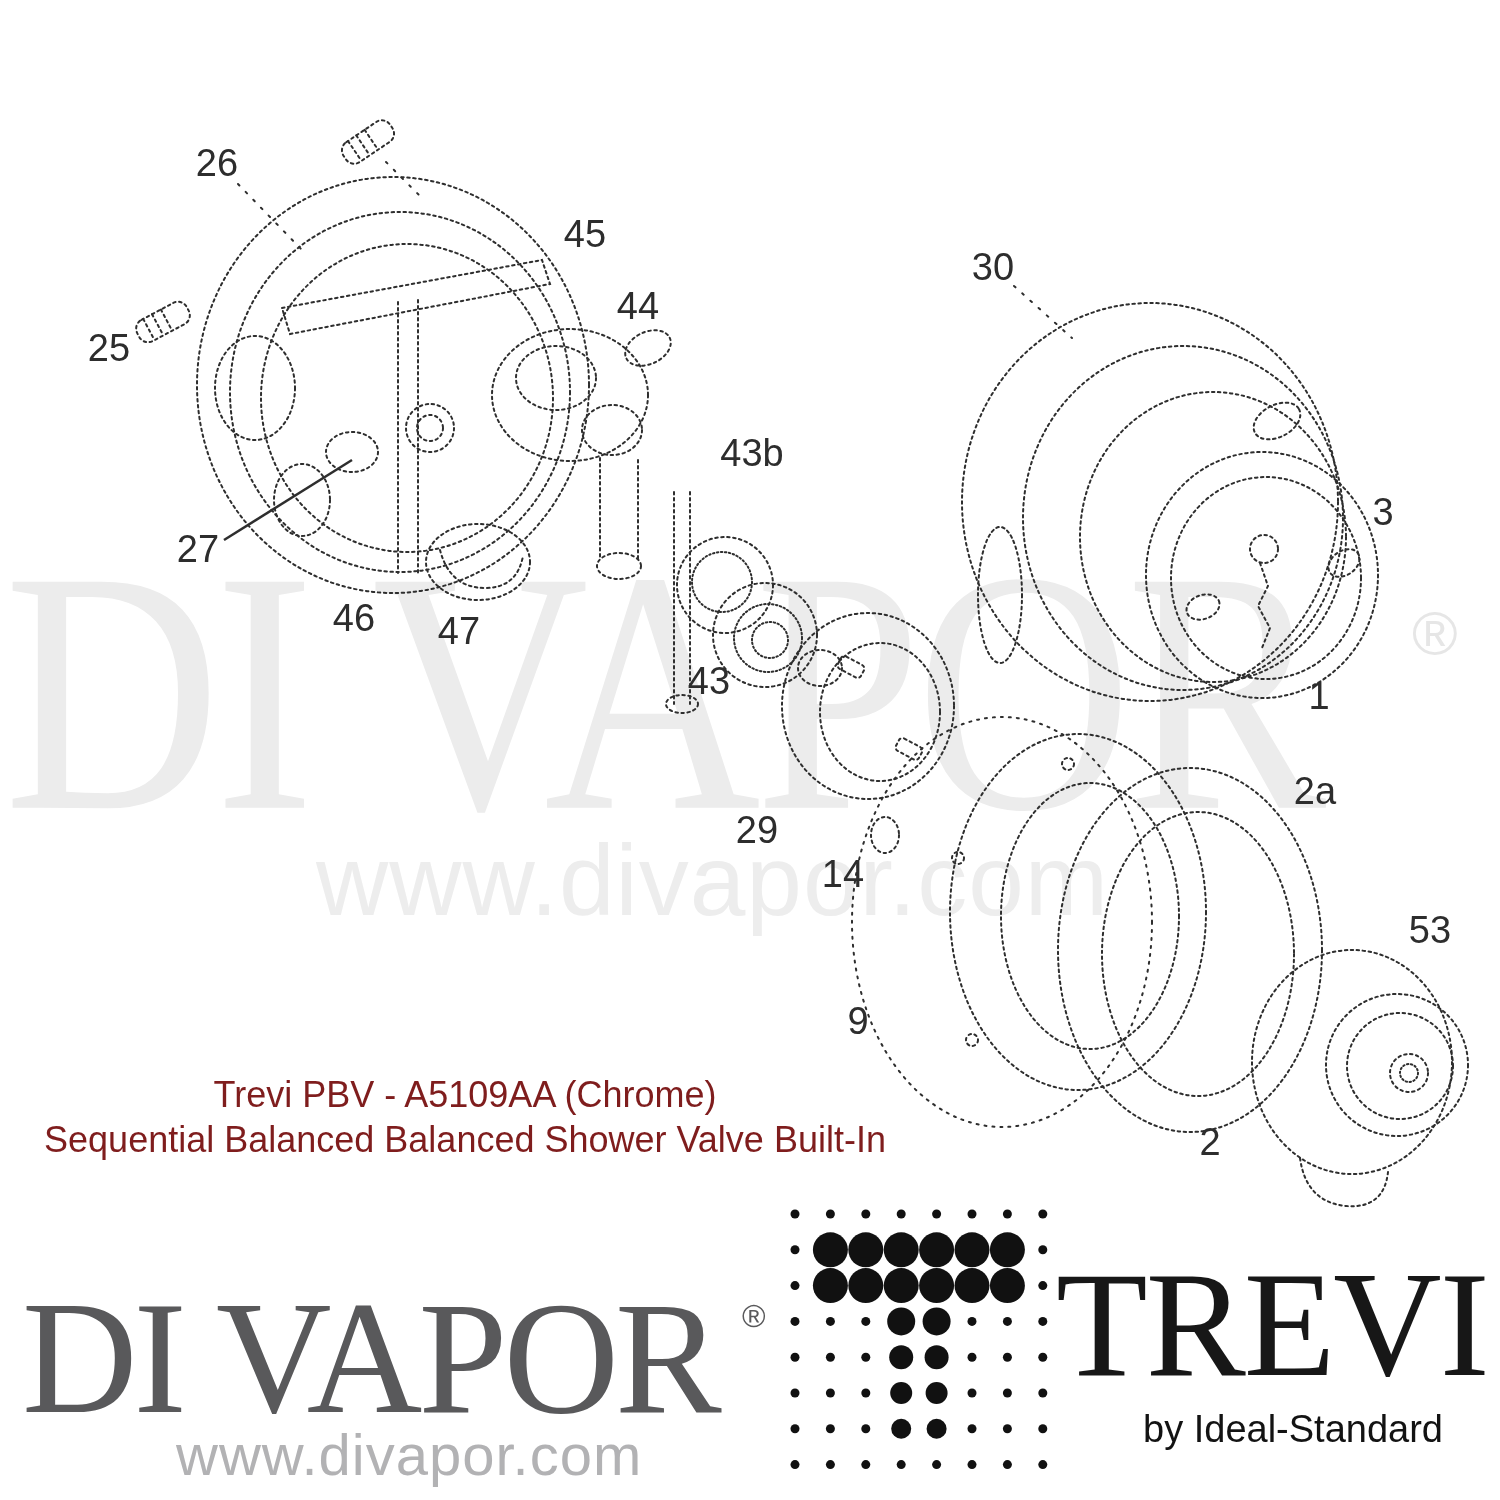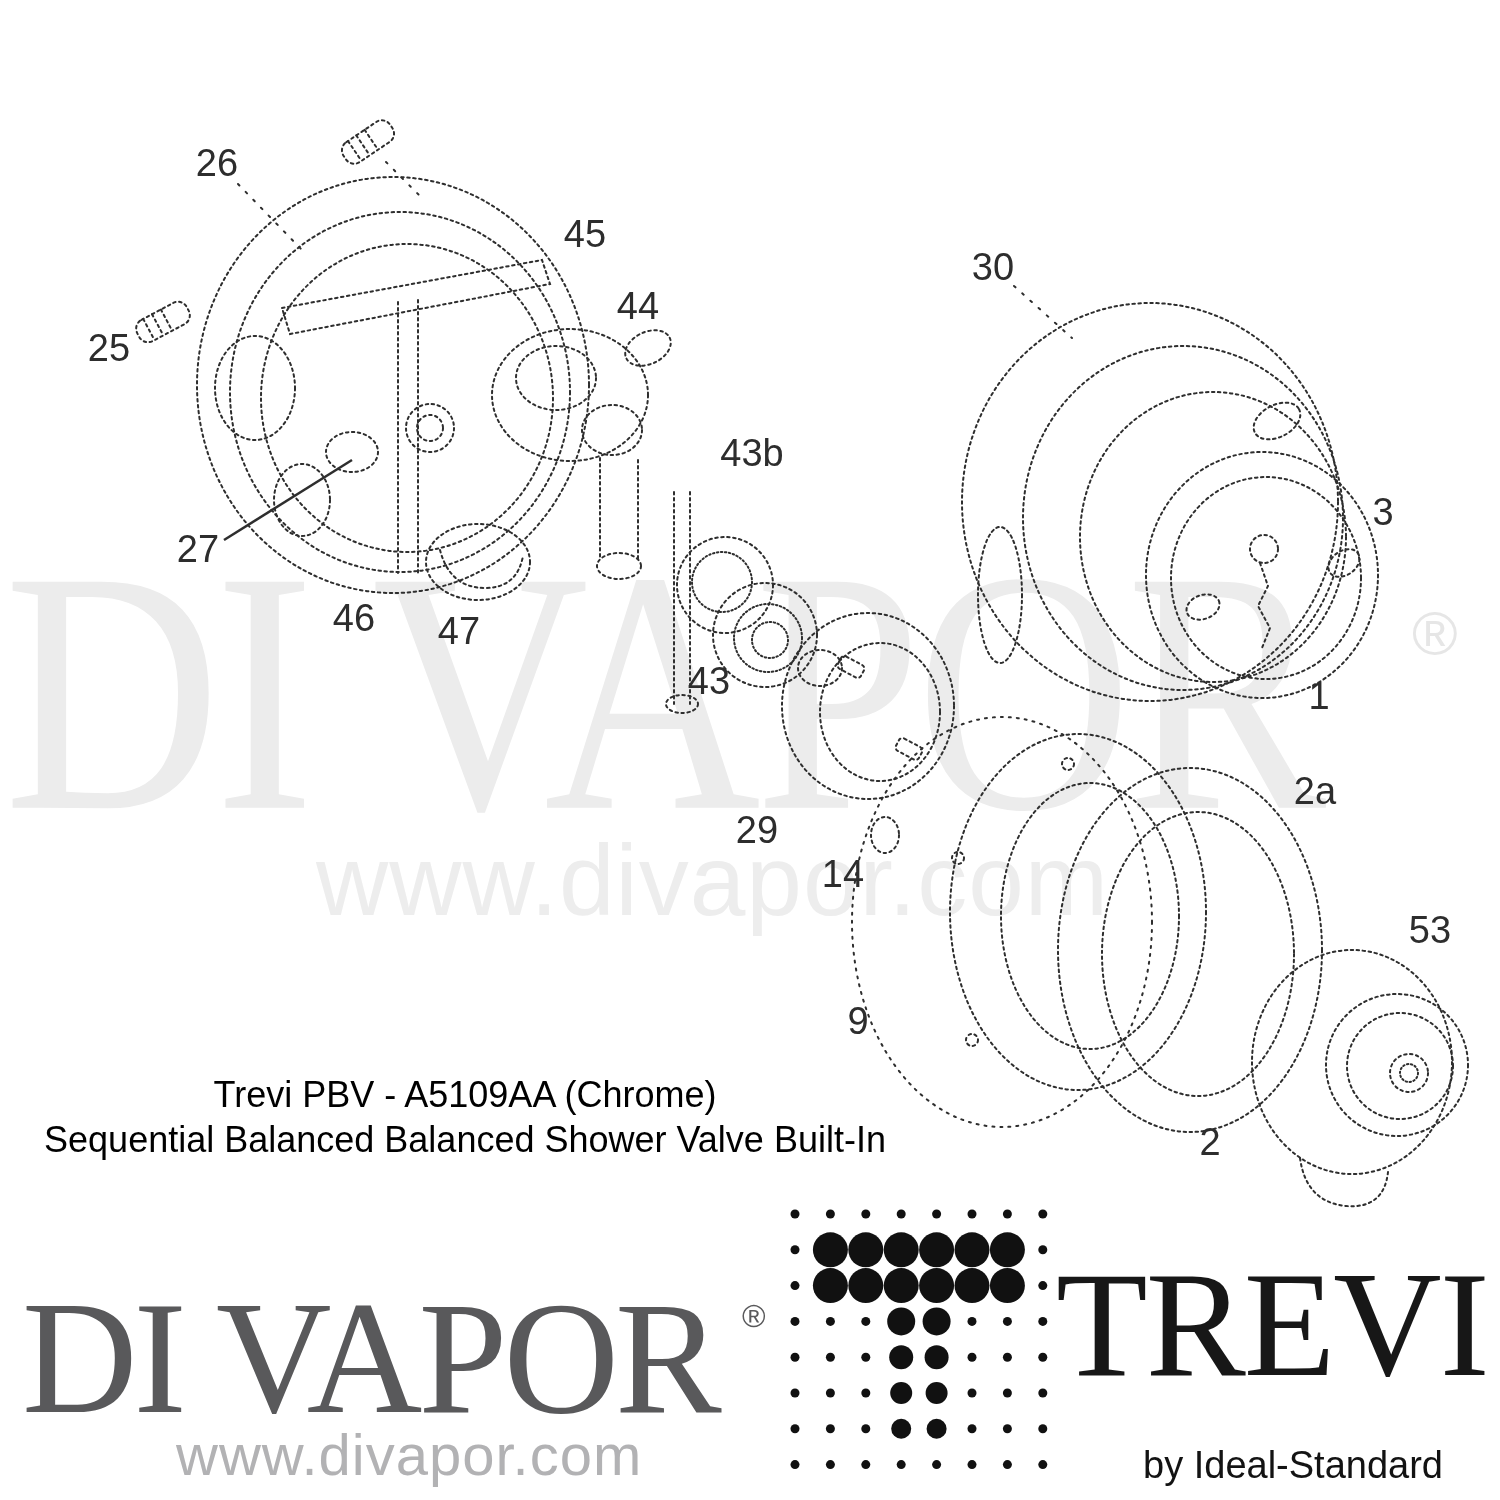--- a/index.html
+++ b/index.html
@@ -10,31 +10,31 @@
       font-size:300px;line-height:1;letter-spacing:-6px;color:#ececec;white-space:nowrap;
       transform:scaleY(1.15);transform-origin:left top;}
   .wm-reg{position:absolute;left:1412px;top:603px;font-size:62px;line-height:1;color:#e6e6e6;}
   .wm-url{position:absolute;left:316px;top:830px;font-size:100px;line-height:1;
       letter-spacing:1px;color:#ededed;white-space:nowrap;}
   
   .drawing{position:absolute;left:0;top:0;width:1500px;height:1500px;}
   .plbl{font-family:"Liberation Sans",sans-serif;font-size:38px;fill:#2d2d2d;text-anchor:middle;}
   
   .caption{position:absolute;left:10px;top:1072px;width:910px;text-align:center;
-      font-size:36px;line-height:45px;color:#000000;}
+      font-size:36px;line-height:45px;color:#7f1d1d;}
   
   .logo-dv{position:absolute;left:22px;top:1278px;font-family:"Liberation Serif",serif;
       font-size:160px;line-height:1;letter-spacing:-4px;color:#59595b;white-space:nowrap;}
   .logo-dv-reg{position:absolute;left:742px;top:1300px;font-size:32px;line-height:1;color:#59595b;}
   .logo-dv-url{position:absolute;left:176px;top:1426px;font-size:58px;line-height:1;
       letter-spacing:1px;color:#b2b2b4;white-space:nowrap;}
   .trevi-dots{position:absolute;left:779px;top:1198px;}
   .trevi-name{position:absolute;left:1056px;top:1249px;font-family:"Liberation Serif",serif;
       font-size:150px;line-height:1;letter-spacing:-2px;color:#171717;white-space:nowrap;}
-  .trevi-by{position:absolute;left:1143px;top:1446px;font-size:38px;line-height:1;color:#131313;white-space:nowrap;}
+  .trevi-by{position:absolute;left:1143px;top:1410px;font-size:38px;line-height:1;color:#131313;white-space:nowrap;}
 </style>
 </head>
 <body>
 
 <div class="stage">
 
   <div class="wm-divapor">DI VAPOR</div>
   <div class="wm-reg">®</div>
   <div class="wm-url">www.divapor.com</div>
 

